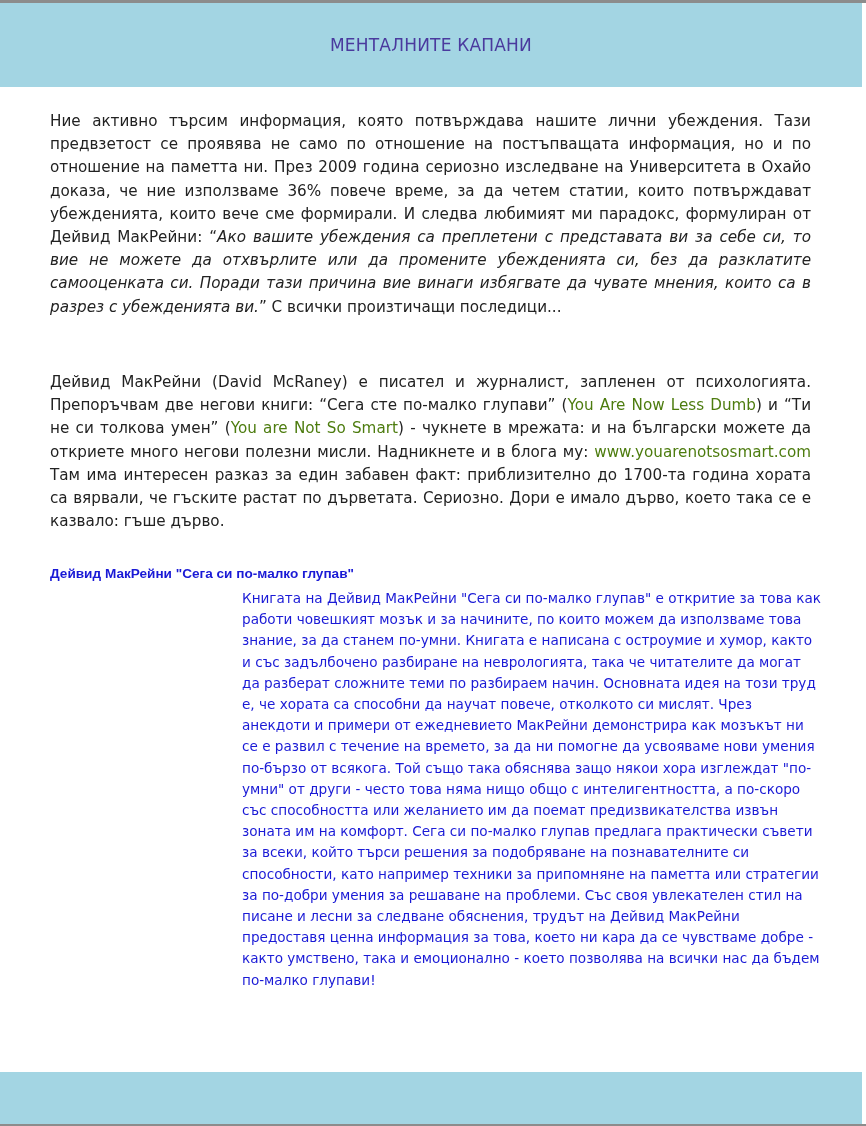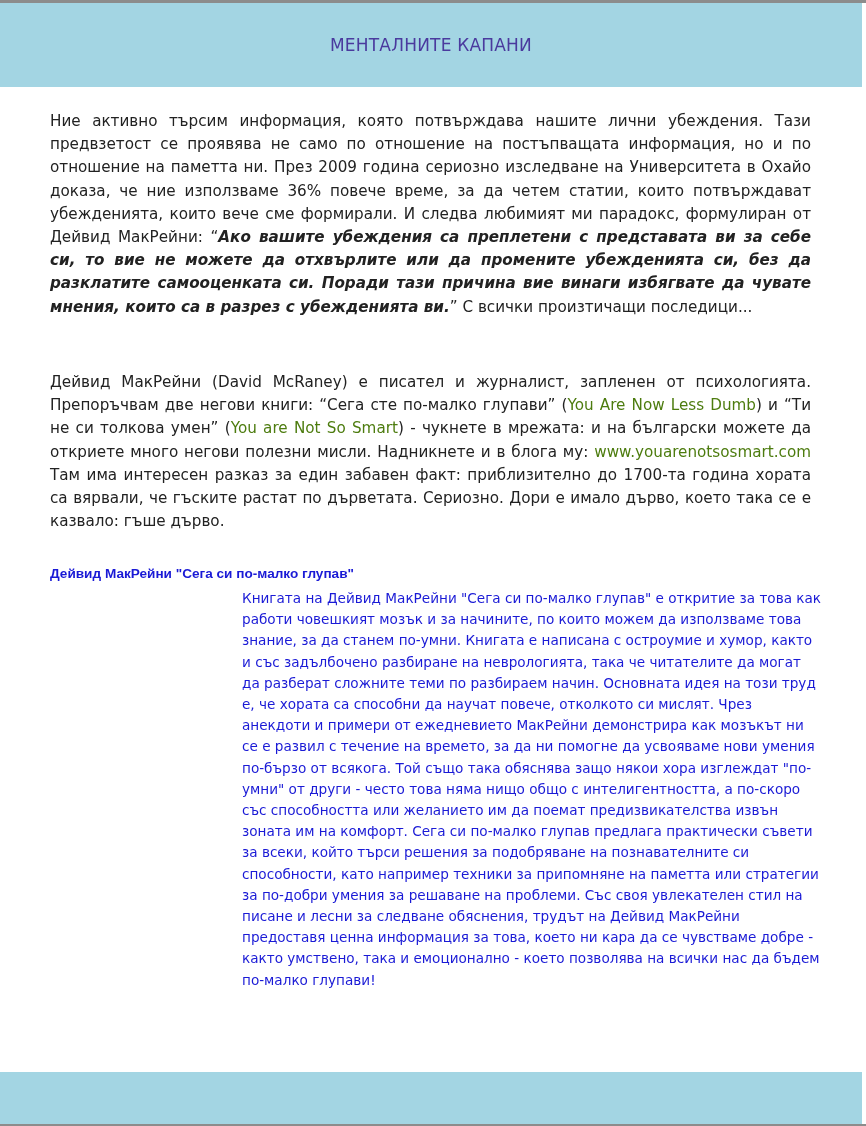--- a/index.html
+++ b/index.html
@@ -48,21 +48,21 @@
       width: 761px;
       font-size: 15.2px;
       line-height: 23.2px;
       color: #222222;
       text-align: justify;
       margin: 0;
       font-family: "DejaVu Sans", sans-serif;
     }
     .p1 { top: 107px; }
     .p2 { top: 368px; }
-    .quote { font-weight: bold; font-style: italic; margin-top: 24px; }
+    .quote { font-weight: normal; font-style: italic; margin-top: 24px; }
     .link { color: #4d7c0f; text-decoration: none; }
     .book-title {
       position: absolute;
       left: 50px; top: 563px;
       color: #1a1ad6;
       font-size: 13.6px;
       font-weight: bold;
       margin: 0;
       font-family: "Liberation Sans", sans-serif;
     }

